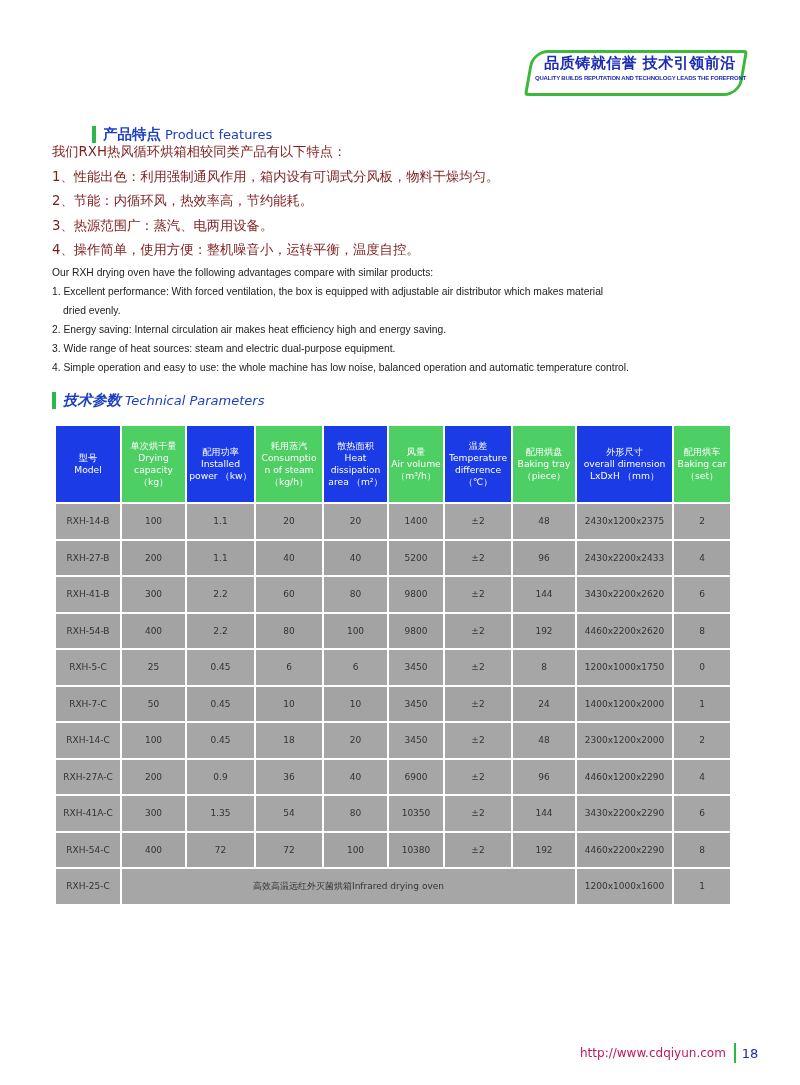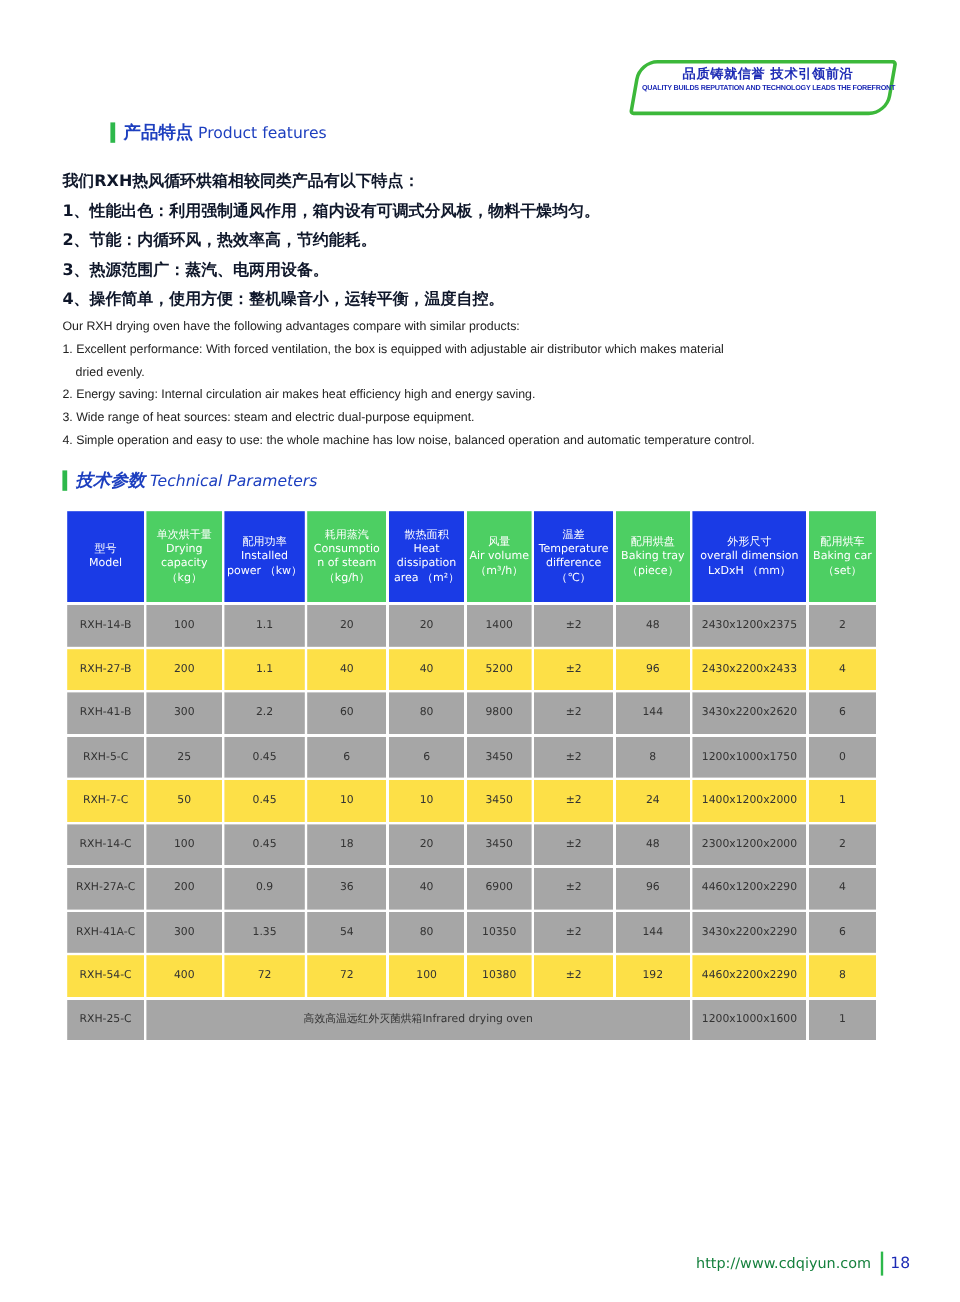--- a/index.html
+++ b/index.html
@@ -13,73 +13,73 @@
     position: absolute; left: 528px; top: 50px; width: 210px; height: 40px;
     border: 3px solid #3cb83a; border-radius: 16px 4px 16px 4px;
     transform: skewX(-10deg);
     background: #fff;
   }
   .banner-inner {
     position: absolute; left: 535px; top: 52px; width: 210px; height: 40px;
     text-align: center;
   }
   .banner-cn {
-    font-size: 11px; font-weight: bold; color: #1d2bb5; letter-spacing: 0.5px;
+    font-size: 15px; font-weight: bold; color: #1d2bb5; letter-spacing: 0.5px;
     margin-top: 2px; white-space: nowrap;
   }
   .banner-en {
     font-family: "Liberation Sans", sans-serif;
     font-size: 6px; font-weight: bold; color: #1d2bb5; letter-spacing: -0.2px;
     margin-top: 2px; white-space: nowrap;
   }
   .section-title {
     position: absolute; left: 52px; height: 20px; display: flex; align-items: center;
   }
   .section-bar { width: 4px; height: 17px; background: #2db84b; margin-right: 7px; }
   .section-text {
     font-size: 14.5px; color: #1d3fbf; font-weight: bold; white-space: nowrap;
   }
   .section-text .en { font-weight: normal; font-family: "DejaVu Sans", sans-serif; font-size: 13px; margin-left: 4px; }
   .cn-block { position: absolute; left: 52px; top: 140px; }
-  .cn-line { font-size: 13.3px; line-height: 24.5px; color: #0f172a; white-space: nowrap; font-weight: bold; }
+  .cn-line { font-size: 13.3px; line-height: 24.5px; color: #7f1d1d; white-space: nowrap; }
   .en-block { position: absolute; left: 52px; top: 263px; width: 700px; }
   .en-line { font-family: Liberation Sans, sans-serif; font-size: 10.3px; line-height: 19px; color: #222; white-space: nowrap; }
   .en-line.indent { padding-left: 11px; }
   table.spec {
     position: absolute; left: 54px; top: 424px; width: 676px;
     border-collapse: collapse; table-layout: fixed;
   }
   table.spec td, table.spec th {
     border: 2px solid #ffffff; text-align: center; vertical-align: middle;
     font-family: "DejaVu Sans", sans-serif; font-weight: normal;
     padding: 0; overflow: hidden;
   }
   table.spec th {
     height: 76px; color: #ffffff; font-size: 9.2px; line-height: 12px;
   }
   table.spec th.blue { background: #1a3be6; }
   table.spec th.green { background: #4dcf63; }
   table.spec td { height: 34.5px; font-size: 9px; color: #333; }
   tr.dark td { background: #a6a6a6; }
-  tr.light td { background: #fde047; }
+  tr.light td { background: #a3a3a3; }
   .footer { position: absolute; left: 580px; top: 1043px; display: flex; align-items: center; }
-  .footer-url { font-family: "DejaVu Sans", sans-serif; font-size: 12px; color: #15803d; }
+  .footer-url { font-family: "DejaVu Sans", sans-serif; font-size: 12px; color: #be185d; }
   .footer-sep { width: 2px; height: 20px; background: #2db84b; margin: 0 6px 0 8px; }
   .footer-page { font-family: "DejaVu Sans", sans-serif; font-size: 13px; color: #1d2bb5; }
 </style>
 </head>
 <body>
 
 <div class="banner"></div>
 <div class="banner-inner">
   <div class="banner-cn">品质铸就信誉  技术引领前沿</div>
   <div class="banner-en">QUALITY BUILDS REPUTATION AND TECHNOLOGY LEADS THE FOREFRONT</div>
 </div>
 
-<div class="section-title" style="top:100px;padding-left:40px;">
+<div class="section-title" style="top:124px;padding-left:40px;">
   <div class="section-bar"></div>
   <div class="section-text">
     <span>产品特点</span><span class="en">Product features</span>
   </div>
 </div>
 
 <div class="cn-block">
   <div class="cn-line">我们RXH热风循环烘箱相较同类产品有以下特点：</div>
   <div class="cn-line">1、性能出色：利用强制通风作用，箱内设有可调式分风板，物料干燥均匀。</div>
   <div class="cn-line">2、节能：内循环风，热效率高，节约能耗。</div>
@@ -203,20 +203,32 @@
         <td>300</td>
         <td>2.2</td>
         <td>60</td>
         <td>80</td>
         <td>9800</td>
         <td>±2</td>
         <td>144</td>
         <td>3430x2200x2620</td>
         <td>6</td>
       </tr>
+      <tr class="light">
+        <td>RXH-54-B</td>
+        <td>400</td>
+        <td>2.2</td>
+        <td>80</td>
+        <td>100</td>
+        <td>9800</td>
+        <td>±2</td>
+        <td>192</td>
+        <td>4460x2200x2620</td>
+        <td>8</td>
+      </tr>
       <tr class="dark">
         <td>RXH-5-C</td>
         <td>25</td>
         <td>0.45</td>
         <td>6</td>
         <td>6</td>
         <td>3450</td>
         <td>±2</td>
         <td>8</td>
         <td>1200x1000x1750</td>

